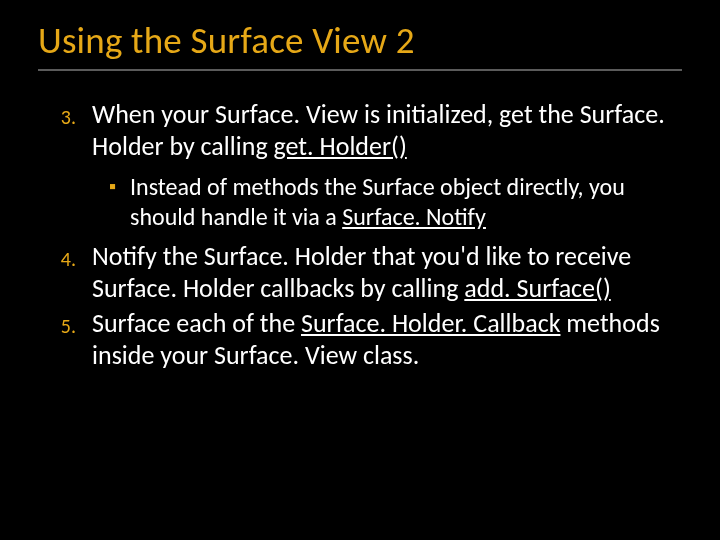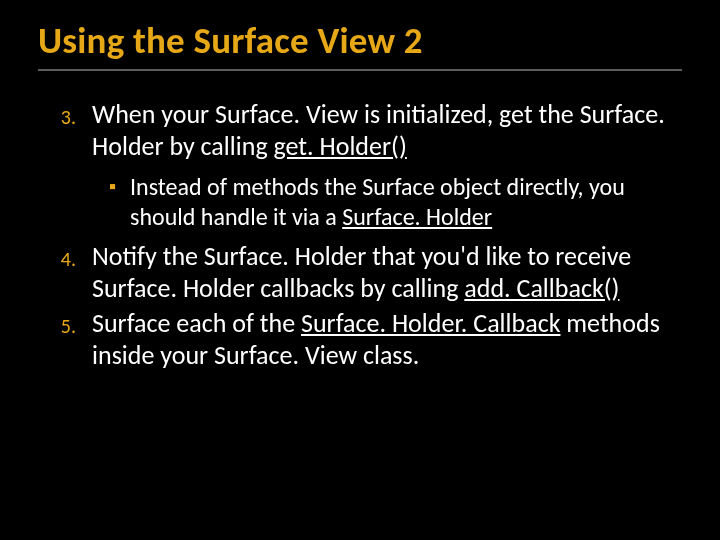--- a/index.html
+++ b/index.html
@@ -12,21 +12,21 @@
   }
   .slide {
     width: 720px;
     height: 540px;
     position: relative;
     padding: 18px 38px 0 38px;
   }
   .title {
     color: #e6a817;
     font-size: 37px;
-    font-weight: 700;
+    font-weight: 400;
     letter-spacing: 0.2px;
     padding-bottom: 6px;
     border-bottom: 2px solid #5b5b5b;
     margin-bottom: 28px;
   }
   .content {
     font-size: 26px;
     line-height: 1.22;
     color: #fff;
   }
@@ -70,28 +70,28 @@
     <div class="ol-item">
       <div class="num">3.</div>
       <div class="txt">
         <span>When your Surface. View is initialized, get the Surface. Holder by calling </span><span class="under">get. Holder()</span>
       </div>
     </div>
 
     <div class="sub">
       <div class="bullet">▪</div>
       <div class="txt">
-        <span>Instead of methods the Surface object directly, you should handle it via a </span><span class="under">Surface. Holder</span>
+        <span>Instead of methods the Surface object directly, you should handle it via a </span><span class="under">Surface. Notify</span>
       </div>
     </div>
 
     <div class="ol-item">
       <div class="num">4.</div>
       <div class="txt">
-        <span>Notify the Surface. Holder that you'd like to receive Surface. Holder callbacks by calling </span><span class="under">add. Callback()</span>
+        <span>Notify the Surface. Holder that you'd like to receive Surface. Holder callbacks by calling </span><span class="under">add. Surface()</span>
       </div>
     </div>
 
     <div class="ol-item">
       <div class="num">5.</div>
       <div class="txt">
         <span>Surface each of the </span><span class="under">Surface. Holder. Callback</span><span> methods inside your Surface. View class.</span>
       </div>
     </div>
 

